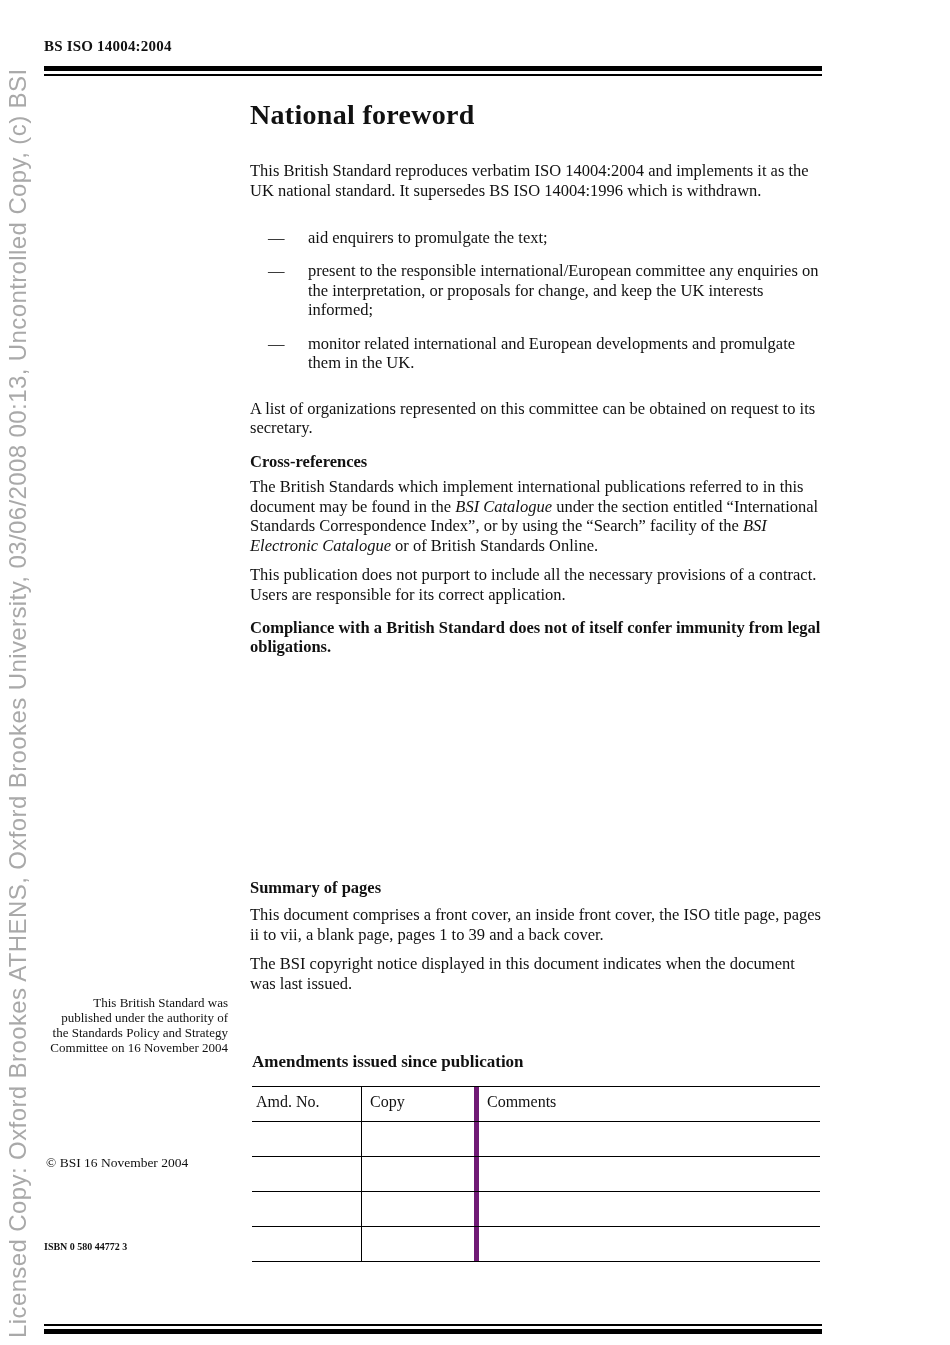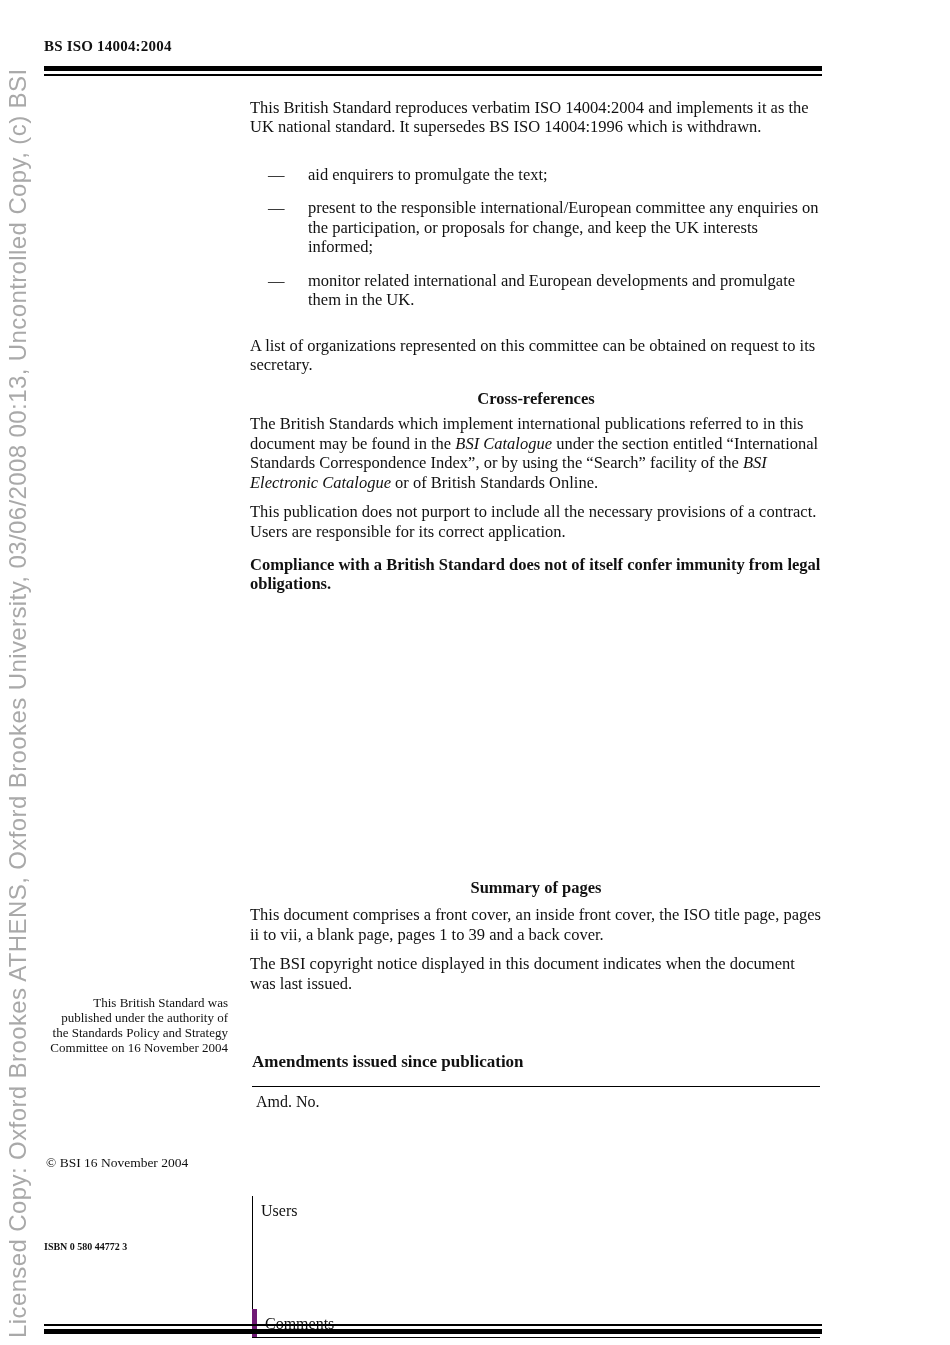--- a/index.html
+++ b/index.html
@@ -31,36 +31,36 @@
   .rule .gap   { height:3px; }
 
   
   .content { position:absolute; left:250px; top:98px; width:572px; font-size:16.5px; line-height:1.18; }
   .title { font-size:28px; font-weight:bold; letter-spacing:0.3px; margin-bottom:30px; }
   .para { margin-bottom:10px; }
   .bullets { margin-top:28px; margin-bottom:26px; padding-left:18px; }
   .bullet-row { display:flex; margin-bottom:14px; }
   .bullet-marker { width:40px; flex:0 0 40px; }
   .bullet-text { flex:1; }
-  .subhead { font-weight:bold; margin-top:14px; margin-bottom:6px;text-align:center; }
+  .subhead { font-weight:bold; margin-top:14px; margin-bottom:6px; }
   .bold-para { font-weight:bold; margin-top:14px; }
 
   
   .summary { position:absolute; left:250px; top:878px; width:572px; font-size:16.5px; line-height:1.18; }
   .summary .subhead { margin-top:0; margin-bottom:8px; }
 
   
   .pub-note { position:absolute; left:46px; top:995px; width:182px; font-size:13px; line-height:1.16;text-align:right; }
   .copyright-line { position:absolute; left:46px; top:1155px; font-size:13.5px; }
   .isbn-line { position:absolute; left:44px; top:1241px; font-size:10px; font-weight:bold; }
 
   
   .amend-heading { position:absolute; left:252px; top:1052px; font-size:17px; font-weight:bold; }
   .amend-table { position:absolute; left:252px; top:1086px; width:568px; border-top:1px solid #000; font-size:16px; }
-  .t-row { display:flex; border-bottom:1px solid #000; min-height:35px;flex-direction:column; }
+  .t-row { display:flex; border-bottom:1px solid #000; min-height:35px; }
   .t-cell { padding:6px 6px 4px 4px; }
   .t-cell.c1 { width:109px; flex:0 0 109px; }
   .t-cell.c2 { width:113px; flex:0 0 113px; border-left:1px solid #000; padding-left:8px; }
   .t-cell.c3 { flex:1; border-left:5px solid #701a75; padding-left:8px; }
 </style>
 </head>
 <body>
 
 <div class="page">
 
@@ -68,31 +68,32 @@
 
   <div class="doc-ref">BS ISO 14004:2004</div>
 
   <div class="rule rule-top">
     <div class="thick"></div>
     <div class="gap"></div>
     <div class="thin"></div>
   </div>
 
   <div class="content">
+    <div class="title">National foreword</div>
 
     <p class="para">This British Standard reproduces verbatim ISO 14004:2004 and implements it as the UK national standard. It supersedes BS ISO 14004:1996 which is withdrawn.</p>
 
     <div class="bullets">
       <div class="bullet-row">
         <span class="bullet-marker">—</span>
         <span class="bullet-text">aid enquirers to promulgate the text;</span>
       </div>
       <div class="bullet-row">
         <span class="bullet-marker">—</span>
-        <span class="bullet-text">present to the responsible international/European committee any enquiries on the participation, or proposals for change, and keep the UK interests informed;</span>
+        <span class="bullet-text">present to the responsible international/European committee any enquiries on the interpretation, or proposals for change, and keep the UK interests informed;</span>
       </div>
       <div class="bullet-row">
         <span class="bullet-marker">—</span>
         <span class="bullet-text">monitor related international and European developments and promulgate them in the UK.</span>
       </div>
     </div>
 
     <p class="para">A list of organizations represented on this committee can be obtained on request to its secretary.</p>
 
     <div class="subhead">Cross-references</div>
@@ -111,21 +112,21 @@
 
   <div class="pub-note">This British Standard was published under the authority of the Standards Policy and Strategy Committee on 16 November 2004</div>
   <div class="copyright-line">© BSI 16 November 2004</div>
   <div class="isbn-line">ISBN 0 580 44772 3</div>
 
   <div class="amend-heading">Amendments issued since publication</div>
 
   <div class="amend-table">
     <div class="t-row">
       <div class="t-cell c1">Amd. No.</div>
-      <div class="t-cell c2">Users</div>
+      <div class="t-cell c2">Copy</div>
       <div class="t-cell c3">Comments</div>
     </div>
     <div>
         <div class="t-row">
           <div class="t-cell c1"></div>
           <div class="t-cell c2"></div>
           <div class="t-cell c3"></div>
         </div>
         <div class="t-row">
           <div class="t-cell c1"></div>

